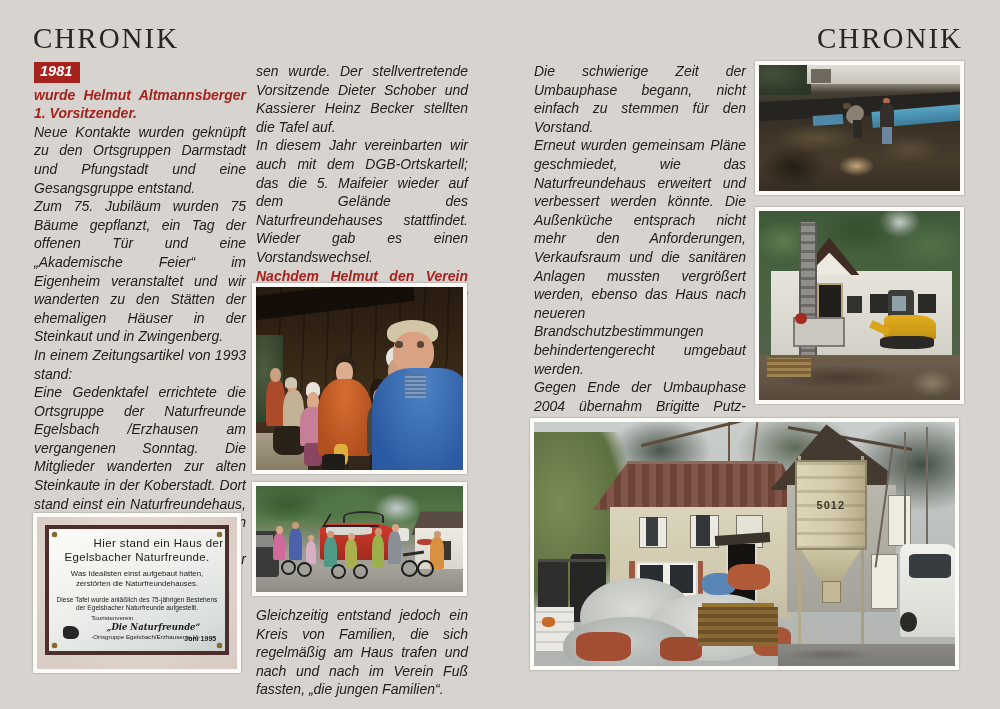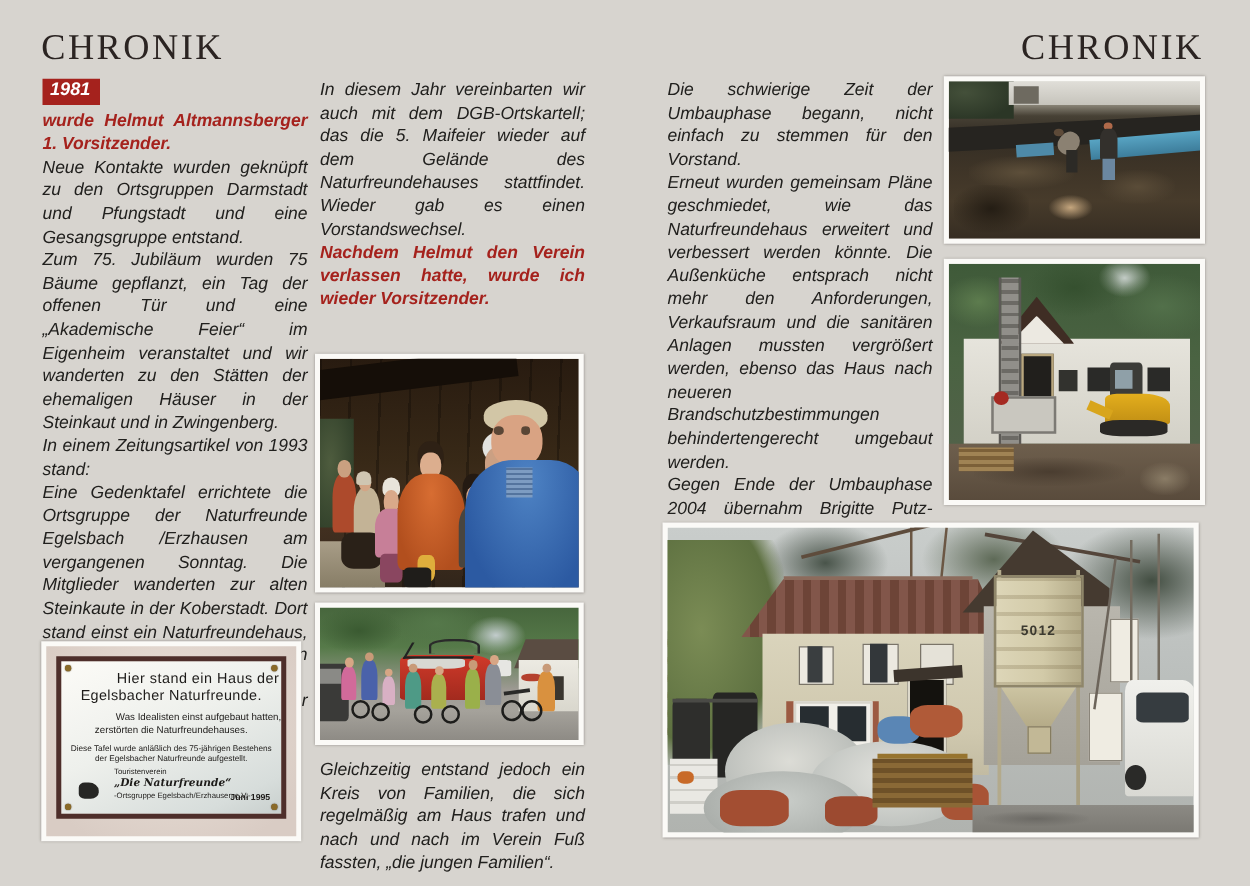--- a/index.html
+++ b/index.html
@@ -17,28 +17,28 @@
   .sig{text-align:right;padding-right:4px;}
   .photo{position:absolute;background:#fbfaf7;padding:4px;box-sizing:border-box;
     box-shadow:0 0 2px rgba(60,55,50,.45);}
   .ph{position:relative;width:100%;height:100%;overflow:hidden;}
   
   .signface{position:absolute;left:4%;top:5%;right:4%;bottom:9%;
     background:linear-gradient(155deg,#fcfbf7 0%,#eef0ec 45%,#d7dddb 85%,#c8cfcd 100%);
     border:4px solid #4e2e2a;box-sizing:border-box;}
   .signface .t1{font-size:11.5px;letter-spacing:.4px;margin-top:7px;padding-left:43px;}
   .signface .t2{font-size:11.5px;letter-spacing:.3px;}
-  .signface .s1{font-size:7.8px;margin-top:5px;text-align:right;}
+  .signface .s1{font-size:7.8px;margin-top:5px;}
   .signface .s2{font-size:7.8px;}
   .signface .m1{font-size:6.6px;margin-top:7px;}
   .signface .m2{font-size:6.6px;}
   .signface div{text-align:center;color:#1d1b19;line-height:1.25;}
   .orgblock{position:absolute;left:24%;bottom:9%;text-align:left !important;}
   .orgblock .o1{font-size:6.2px;text-align:left;}
-  .orgblock .o2{font-family:"DejaVu Serif",serif;font-style:italic;font-weight:700;font-size:8.5px;text-align:left;}
+  .orgblock .o2{font-family:"DejaVu Serif",serif;font-style:italic;font-weight:700;font-size:8.5px;text-align:right;}
   .orgblock .o3{font-size:6.2px;text-align:left;}
   .signdate{position:absolute;right:5%;bottom:6%;font-size:7px;font-weight:700;color:#24221f;}
   .screw{position:absolute;width:5px;height:5px;border-radius:50%;background:#8a6a28;box-shadow:0 0 1px #3a2a10;}
 </style>
 </head>
 <body>
 
 <div class="spread">
 
   <div class="page-header" style="left:33px;">CHRONIK</div>
@@ -47,20 +47,21 @@
   <div class="col" style="left:34px;top:62px;width:212px;">
     <div><span class="badge">1981</span></div>
     <p class="red">wurde Helmut Altmannsberger 1. Vorsitzender.</p>
     <p>Neue Kontakte wurden geknüpft zu den Ortsgruppen Darmstadt und Pfungstadt und eine Gesangsgruppe entstand.</p>
     <p>Zum 75. Jubiläum wurden 75 Bäume gepflanzt, ein Tag der offenen Tür und eine „Akademische Feier“ im Eigenheim veranstaltet und wir wanderten zu den Stätten der ehemaligen Häuser in der Steinkaut und in Zwingenberg.</p>
     <p>In einem Zeitungsartikel von 1993 stand:</p>
     <p>Eine Gedenktafel errichtete die Ortsgruppe der Naturfreunde Egelsbach /Erzhausen am vergangenen Sonntag. Die Mitglieder wanderten zur alten Steinkaute in der Koberstadt. Dort stand einst ein Naturfreundehaus, welches 1933 von den Nationalsozialisten beschlagnahmt und später abgeris-</p>
   </div>
 
   <div class="col" style="left:256px;top:62px;width:212px;">
+    <p>sen wurde. Der stellvertretende Vorsitzende Dieter Schober und Kassierer Heinz Becker stellten die Tafel auf.</p>
     <p>In diesem Jahr vereinbarten wir auch mit dem DGB-Ortskartell; das die 5. Maifeier wieder auf dem Gelände des Naturfreundehauses stattfindet. Wieder gab es einen Vorstandswechsel.</p>
     <p class="red">Nachdem Helmut den Verein verlassen hatte, wurde ich wieder Vorsitzender.</p>
   </div>
 
   <div class="col" style="left:256px;top:606px;width:212px;">
     <p>Gleichzeitig entstand jedoch ein Kreis von Familien, die sich regelmäßig am Haus trafen und nach und nach im Verein Fuß fassten, „die jungen Familien“.</p>
   </div>
 
   <div class="col" style="left:534px;top:62px;width:212px;">
     <p>Die schwierige Zeit der Umbauphase begann, nicht einfach zu stemmen für den Vorstand.</p>

